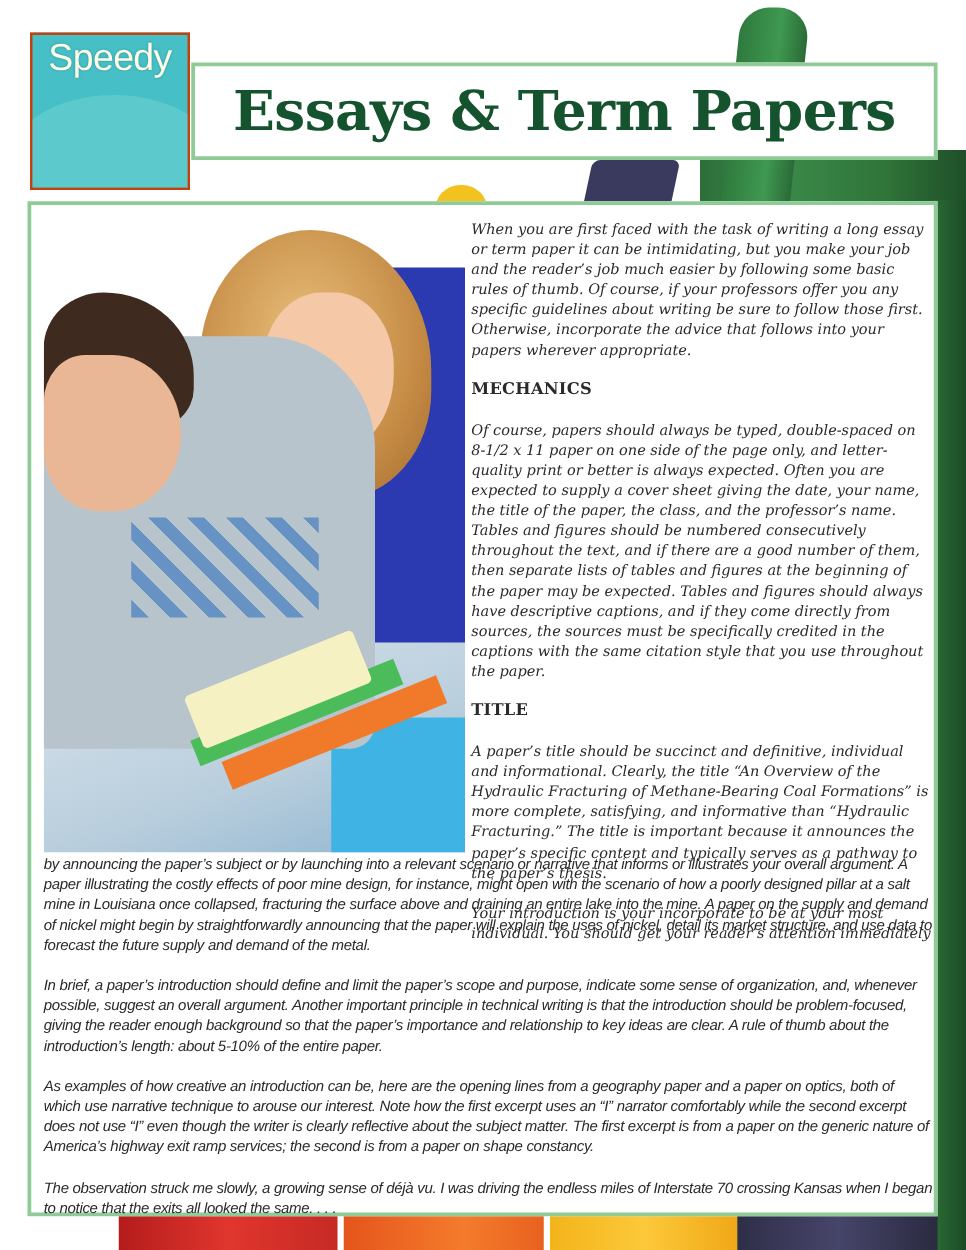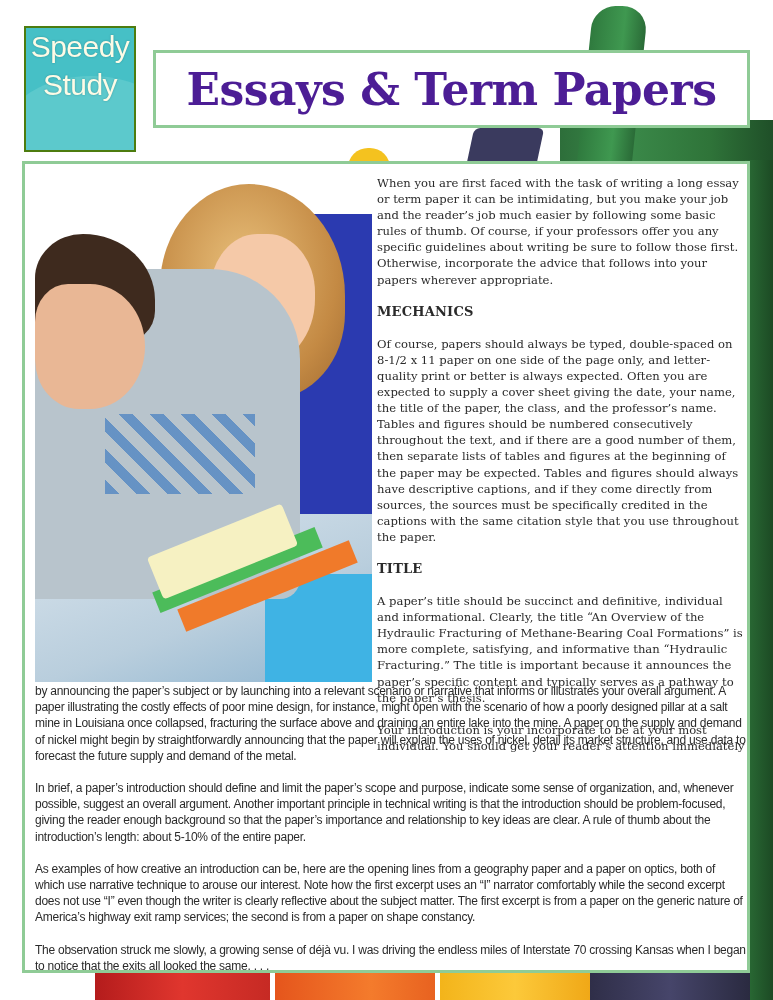--- a/index.html
+++ b/index.html
@@ -13,47 +13,47 @@
   .c-green-body { left: 560px; top: 120px; width: 213px; height: 880px; background: linear-gradient(90deg,#2d6e3a,#3b8a4a 30%,#2f7439 70%,#1f4f28); }
   .c-green-right { left: 745px; top: 160px; width: 28px; height: 840px; background: linear-gradient(90deg,#2b6d36,#1c4a24); }
   .c-navy { left: 470px; top: 128px; width: 70px; height: 40px; background: #3a3a5e; transform: skewX(-12deg); border-radius: 6px 6px 0 0; }
   .c-yellow-tip { left: 348px; top: 148px; width: 42px; height: 20px; background: #f4c21f; border-radius: 20px 20px 0 0; }
   .c-red { left: 95px; top: 968px; width: 175px; height: 40px; background: linear-gradient(90deg,#b41c1c,#e0362e 50%,#c62a24); }
   .c-orange { left: 275px; top: 968px; width: 160px; height: 40px; background: linear-gradient(90deg,#e5551c,#f47b2c 60%,#e86220); }
   .c-yellow { left: 440px; top: 968px; width: 150px; height: 40px; background: linear-gradient(90deg,#f3b41a,#fcc93a 50%,#f0a817); }
   .c-dark { left: 590px; top: 968px; width: 160px; height: 40px; background: linear-gradient(90deg,#2f2e48,#46456a 50%,#2a2a40); }
 
   
-  .logo { position: absolute; left: 24px; top: 26px; width: 112px; height: 126px; background: #46c0c6; border: 2px solid #4d7c0f; z-index: 3; overflow: hidden; text-align: center; }
+  .logo { position: absolute; left: 24px; top: 26px; width: 128px; height: 126px; background: #46c0c6; border: 2px solid #c2410c; z-index: 3; overflow: hidden; text-align: center; }
   .logo .wave { position: absolute; left: -20px; top: 48px; width: 170px; height: 110px; border-radius: 50% 50% 0 0; background: #6bcfd0; opacity: 0.6; }
   .logo span { position: relative; display: block; font-family: "Liberation Sans", sans-serif; color: #fdfbe6; font-size: 30px; line-height: 38px; letter-spacing: -0.5px; text-shadow: 0 0 2px rgba(0,60,80,0.35); }
   .logo span:first-child { margin-top: 4px; }
 
   
   .title-box { position: absolute; left: 153px; top: 50px; width: 597px; height: 78px; background: #fff; border: 3px solid #8fcb96; z-index: 2; display: flex; align-items: center; justify-content: center; }
-  .title-box h1 { font-family: "DejaVu Serif", serif; font-weight: bold; font-size: 44px; color: #4c1d95; letter-spacing: -0.5px; }
+  .title-box h1 { font-family: "DejaVu Serif", serif; font-weight: bold; font-size: 44px; color: #14532d; letter-spacing: -0.5px; }
 
   
   .panel { position: absolute; left: 22px; top: 161px; width: 728px; height: 812px; background: #fff; border: 3px solid #8fcb96; z-index: 2; }
   .photo { position: absolute; left: 10px; top: 10px; width: 337px; height: 508px; overflow: hidden; background: #ffffff; }
   .photo .table { position: absolute; left: 0; top: 330px; width: 337px; height: 178px; background: linear-gradient(160deg,#dce6ee,#b9cedd 60%,#8fb5d0); }
   .photo .blue-folder { position: absolute; left: 230px; top: 400px; width: 120px; height: 108px; background: #3fb3e4; border-radius: 18px 0 0 0; }
   .photo .girl-hair { position: absolute; left: 125px; top: 10px; width: 185px; height: 215px; background: radial-gradient(ellipse at 45% 40%,#e8bf7a,#c48a44 65%,#a06a30); border-radius: 48% 52% 40% 40%; }
   .photo .girl-face { position: absolute; left: 175px; top: 60px; width: 105px; height: 130px; background: #f5c9a8; border-radius: 45% 45% 50% 50%; }
   .photo .girl-top { position: absolute; left: 245px; top: 40px; width: 100px; height: 300px; background: #2b3ab0; border-radius: 30px 0 0 0; }
   .photo .boy-hair { position: absolute; left: 0; top: 60px; width: 120px; height: 110px; background: #3e2a1e; border-radius: 40% 60% 30% 20%; }
   .photo .boy-face { position: absolute; left: 0; top: 110px; width: 110px; height: 125px; background: #e9b795; border-radius: 30% 50% 50% 40%; }
   .photo .boy-hoodie { position: absolute; left: 0; top: 95px; width: 265px; height: 330px; background: #b8c4cc; border-radius: 40px 90px 20px 0; }
   .photo .hoodie-pattern { position: absolute; left: 70px; top: 240px; width: 150px; height: 80px; background: repeating-linear-gradient(45deg,#3a78c0 0 10px,transparent 10px 22px); opacity: 0.65; }
   .photo .notebook-yellow { position: absolute; left: 115px; top: 355px; width: 145px; height: 45px; background: #f6f1c2; transform: rotate(-22deg); border-radius: 4px; }
   .photo .notebook-green { position: absolute; left: 115px; top: 385px; width: 175px; height: 22px; background: #4cbc5a; transform: rotate(-22deg); }
   .photo .notebook-orange { position: absolute; left: 140px; top: 400px; width: 185px; height: 24px; background: #f07a2a; transform: rotate(-22deg); }
 
   .text { font-family: "DejaVu Serif", serif; font-size: 11.6px; line-height: 16.1px; color: #2a2a2a; }
-  .text p { margin: 0 0 16px 0; }
+  .text p { margin: 0 0 16px 0; font-style: italic; }
   .text h2 { font-size: 13px; font-weight: bold; margin: 0 0 16px 0; letter-spacing: 0.2px; }
   .col { position: absolute; left: 352px; top: 11px; width: 370px; }
   .wide { position: absolute; left: 10px; top: 519px; width: 712px; font-family: "Liberation Sans", sans-serif; font-size: 12px; line-height: 16.2px; letter-spacing: -0.25px; }
   .wide p { margin: 0 0 16px 0; }
   .intro-cont { text-indent: 0; }
 </style>
 </head>
 <body>
 
 <div class="bg">
@@ -64,21 +64,20 @@
   <div class="crayon c-yellow-tip"></div>
   <div class="crayon c-red"></div>
   <div class="crayon c-orange"></div>
   <div class="crayon c-yellow"></div>
   <div class="crayon c-dark"></div>
 </div>
 
 <div class="logo">
   <div class="wave"></div>
   <span>Speedy</span>
-  <span>Study</span>
 </div>
 
 <div class="title-box">
   <h1>Essays &amp; Term Papers</h1>
 </div>
 
 <div class="panel">
   <div class="photo">
     <div class="table"></div>
     <div class="blue-folder"></div>

